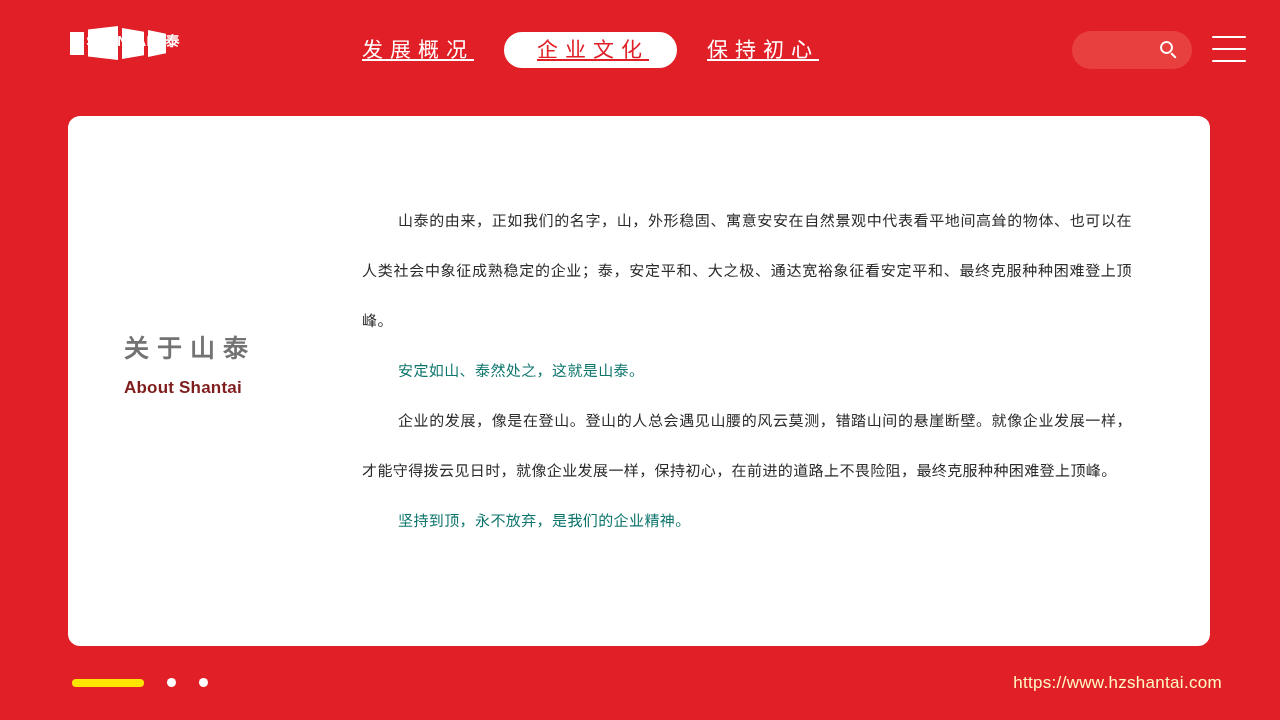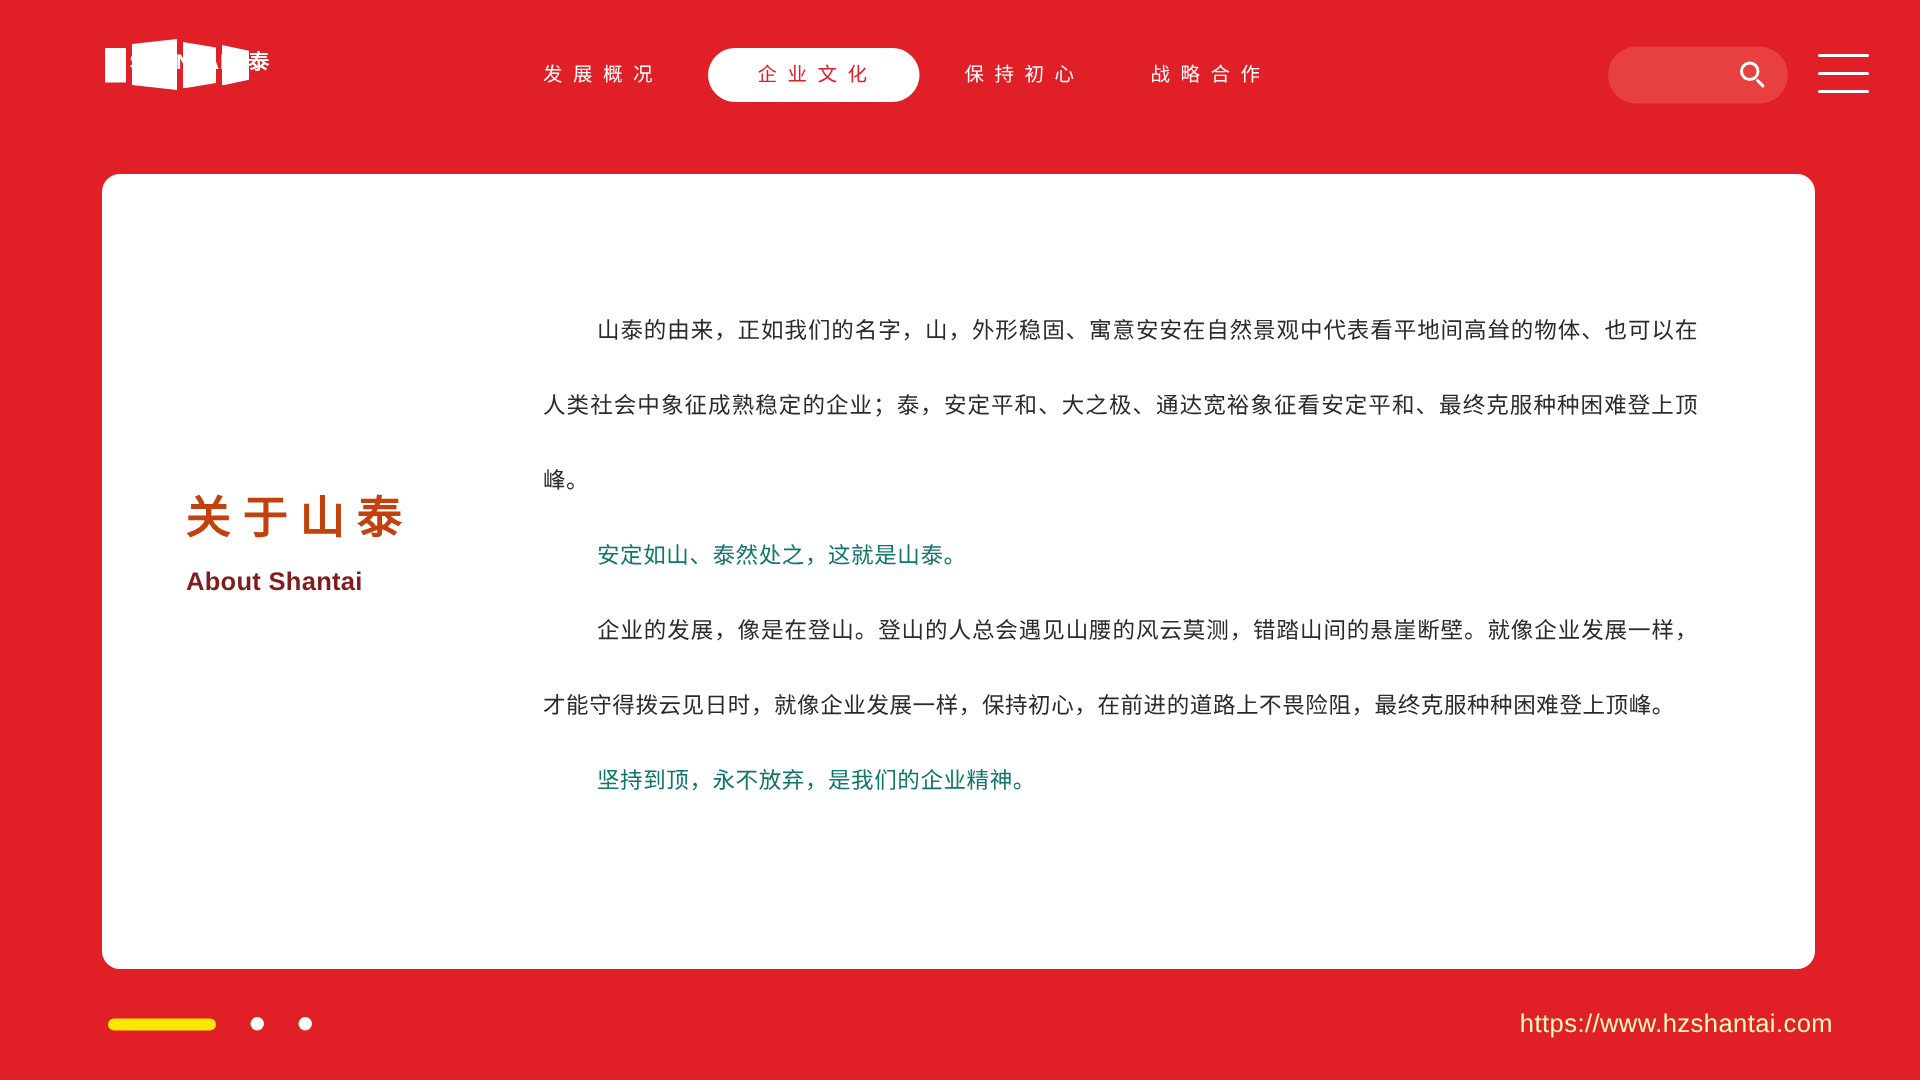--- a/index.html
+++ b/index.html
@@ -62,26 +62,27 @@
   .nav {
     position: absolute;
     left: 340px;
     top: 32px;
     display: flex;
     align-items: center;
     height: 36px;
   }
   .nav-item {
     color: #ffffff;
-    font-size: 13px;
+    font-size: 21px;
     letter-spacing: 7px;
     padding: 0 22px;
     line-height: 36px;
     white-space: nowrap;
     cursor: pointer;
+    text-decoration: underline;
   }
   .nav-item.active {
     background: #ffffff;
     color: #e01f26;
     border-radius: 18px;
     padding: 0 28px 0 33px;
     height: 36px;
     margin: 5px 8px;
   }
 
@@ -148,26 +149,25 @@
     border-radius: 12px;
   }
 
   .card-left {
     position: absolute;
     left: 56px;
     top: 212px;
     width: 250px;
   }
   .title-cn {
-    color: #c2410c;
-    font-size: 30px;
+    color: #737373;
+    font-size: 25px;
     font-weight: bold;
     letter-spacing: 8px;
     line-height: 40px;
-    font-family: Liberation Mono, monospace;
   }
   .title-en {
     margin-top: 10px;
     color: #7f1d1d;
     font-size: 17px;
     font-weight: bold;
     letter-spacing: 0.2px;
   }
 
   .card-right {
@@ -234,21 +234,20 @@
       <div class="bar b3"></div>
       <div class="bar b4"></div>
     </div>
     <div class="logo-text">SHANTAI山泰</div>
   </div>
 
   <nav class="nav">
     <div class="nav-item">发展概况</div>
     <div class="nav-item active">企业文化</div>
     <div class="nav-item">保持初心</div>
-    <div class="nav-item">战略合作</div>
   </nav>
 
   <div class="search-box" placeholder="">
     <div class="search-icon">
       <div class="circle"></div>
       <div class="handle"></div>
     </div>
   </div>
 
   <div class="menu-btn">

